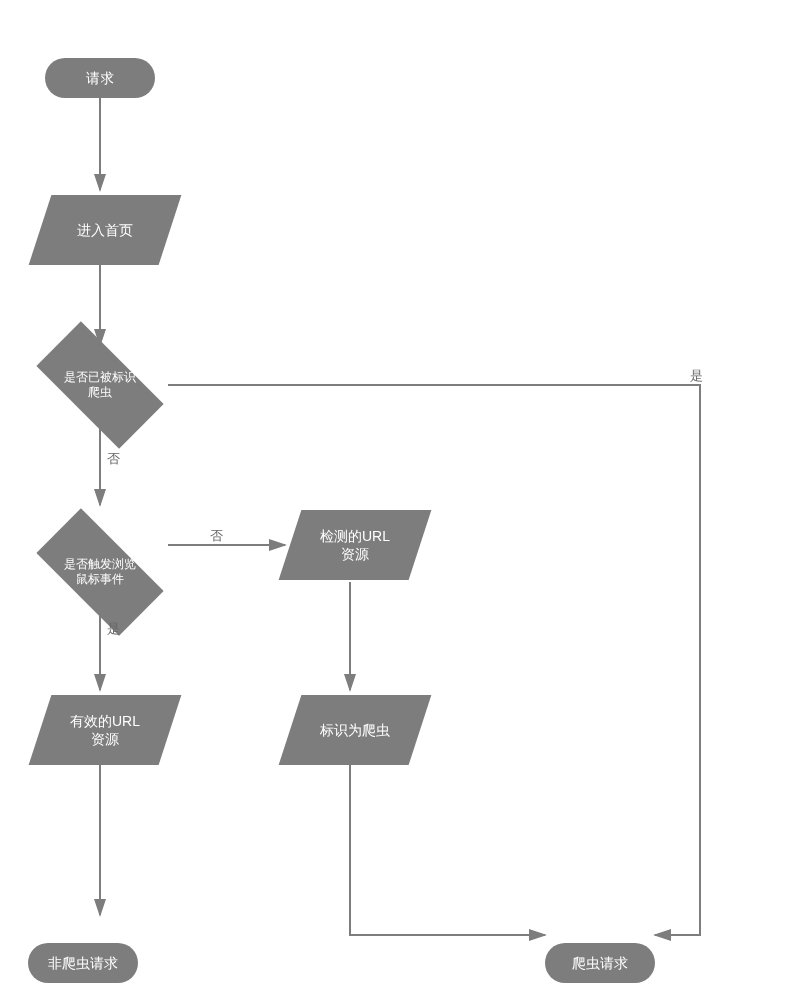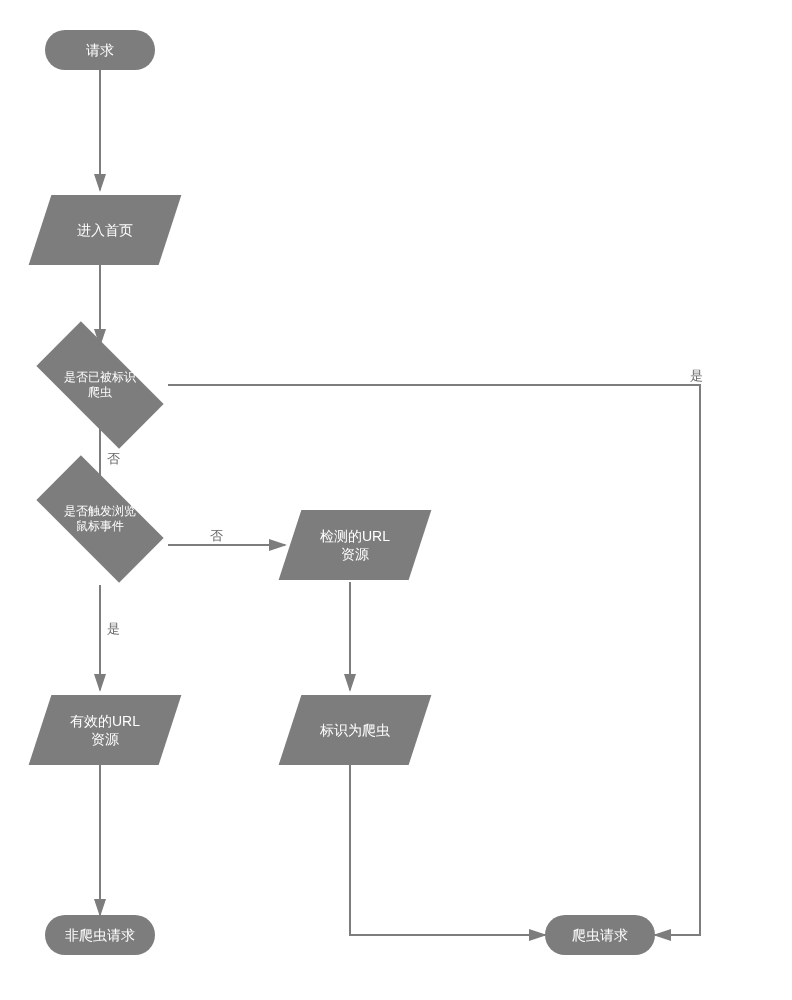--- a/index.html
+++ b/index.html
@@ -18,20 +18,21 @@
       text-align: center;
       color: #ffffff;
       font-size: 14px;
       line-height: 1.3;
     }
     .terminator {
       background: #7d7d7d;
       border-radius: 20px;
       width: 110px;
       height: 40px;
+      margin-top: 28px;
     }
     .parallelogram {
       width: 130px;
       height: 70px;
       background: #7d7d7d;
       transform: skewX(-18deg);
     }
     .parallelogram span {
       display: inline-block;
       transform: skewX(18deg);
@@ -110,38 +111,38 @@
 
 <div class="node parallelogram" style="left:40px; top:195px;">
   <span>进入首页</span>
 </div>
 
 <div class="diamond" style="left:40px; top:345px;align-items:center;">
   <div class="diamond-shape"></div>
   <div class="label">是否已被标识<br>爬虫</div>
 </div>
 
-<div class="diamond" style="left:40px; top:479px;">
+<div class="diamond" style="left:40px; top:532px;">
   <div class="diamond-shape"></div>
   <div class="label">是否触发浏览<br>鼠标事件</div>
 </div>
 
 <div class="node parallelogram" style="left:290px; top:510px;">
   <span>检测的URL<br>资源</span>
 </div>
 
 <div class="node parallelogram" style="left:40px; top:695px;">
   <span>有效的URL<br>资源</span>
 </div>
 
 <div class="node parallelogram" style="left:290px; top:695px;">
   <span>标识为爬虫</span>
 </div>
 
-<div class="node terminator" style="left:45px; top:915px;">
+<div class="node terminator" style="left:28px; top:915px;">
   <span>非爬虫请求</span>
 </div>
 
 <div class="node terminator" style="left:545px; top:915px;justify-content:center;">
   <span>爬虫请求</span>
 </div>
 
 <div class="edge-label" style="left:690px; top:367px;">是</div>
 <div class="edge-label" style="left:107px; top:450px;">否</div>
 <div class="edge-label" style="left:210px; top:527px;">否</div>

